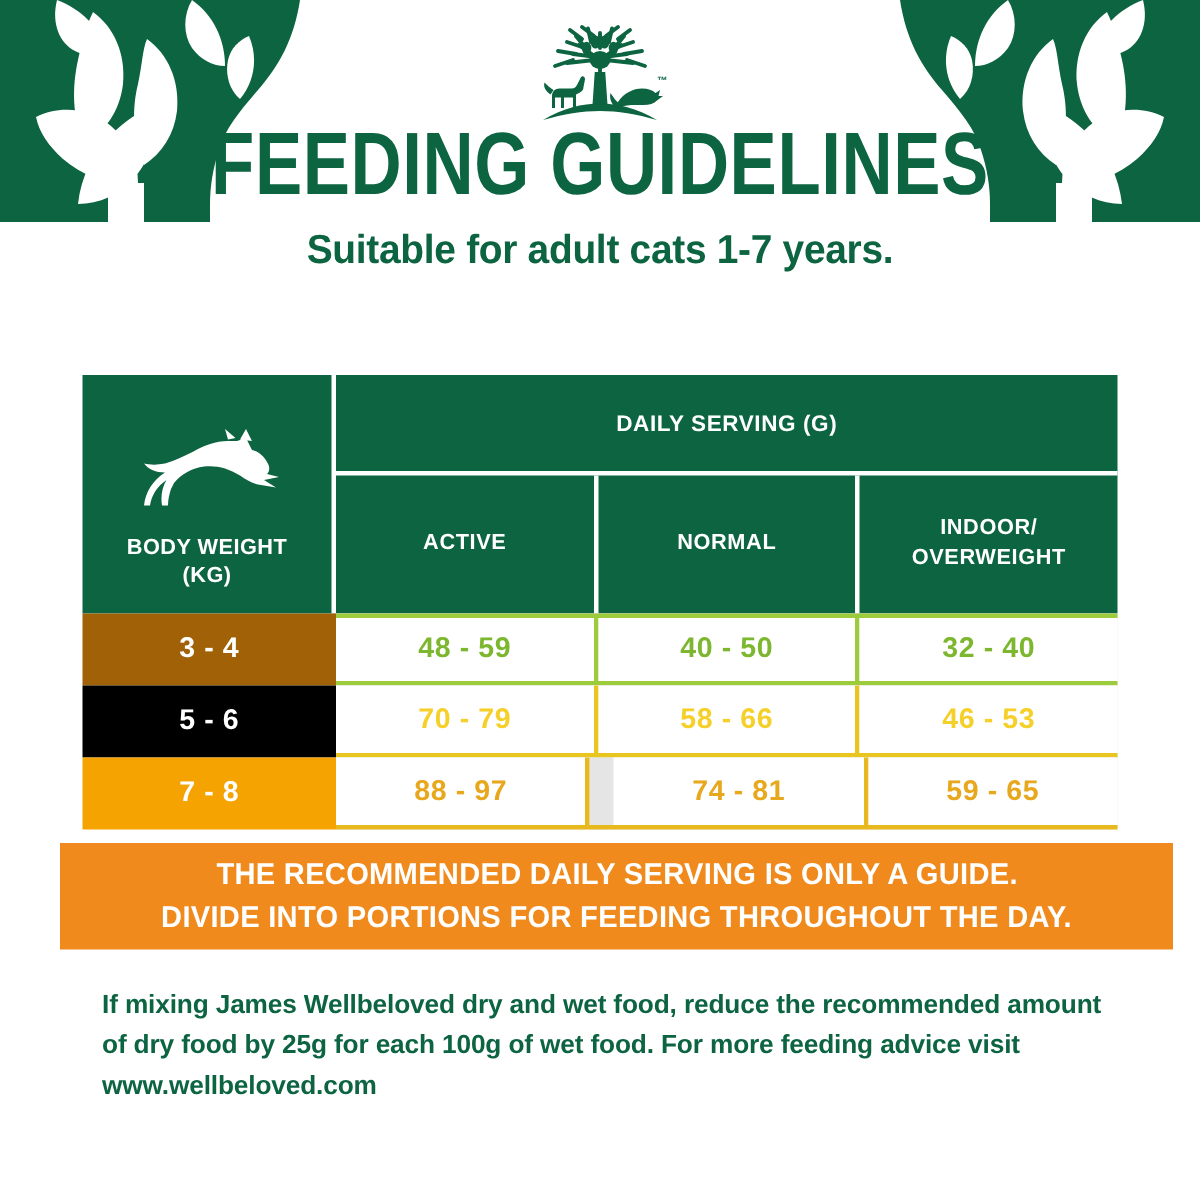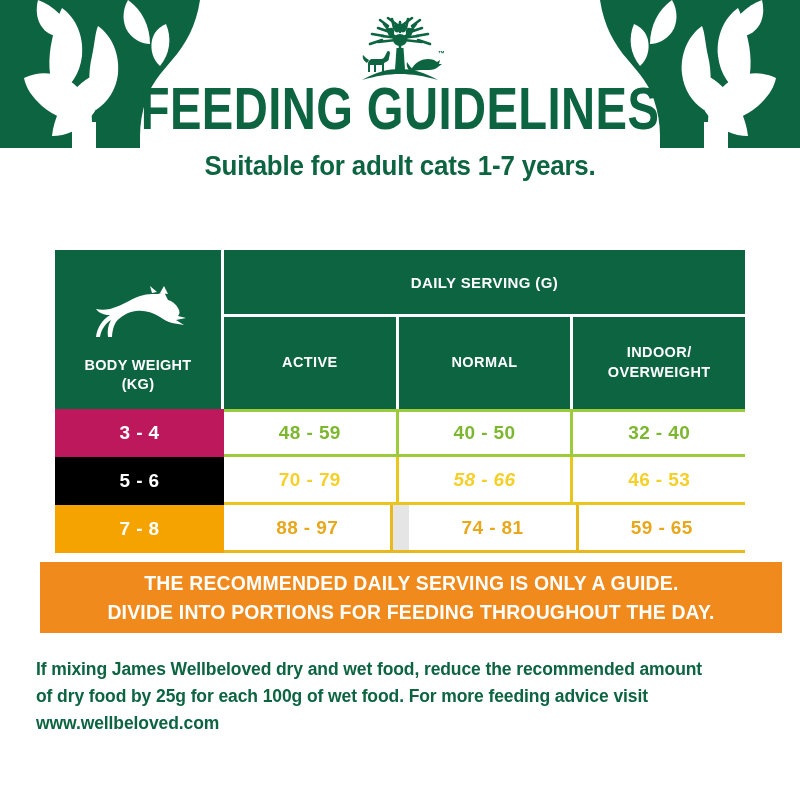--- a/index.html
+++ b/index.html
@@ -175,21 +175,21 @@
     font-weight: 700;
     line-height: 1.42;
     letter-spacing: 0.2px;
     transform: scaleX(0.97);
     white-space: nowrap;
   }
 
   
   .footer {
     position: absolute;
-    left: 36px;
+    left: 68px;
     top: 656px;
     width: 700px;
     color: #0c6441;
     font-size: 17.5px;
     font-weight: 700;
     line-height: 1.55;
     text-align: justify;
     letter-spacing: -0.1px;
   }
   .footer .last { text-align: left; }
@@ -301,33 +301,33 @@
           <span>
             <span>INDOOR/</span><br>
             <span>OVERWEIGHT</span>
           </span>
         </div>
       </div>
     </div>
   </div>
 
   <div class="trow">
-    <div class="td-weight" style="background: #be185d; text-align: right;">3 - 4</div>
+    <div class="td-weight" style="background: #a16207; text-align: right;">3 - 4</div>
     <div class="td-cells" style="border-bottom: 3px solid rgb(156, 203, 59); border-top: 3px solid rgb(156, 203, 59);">
       <div class="td" style="color: rgb(125, 183, 47); border-right: 3px solid rgb(156, 203, 59);">48 - 59</div>
       <div class="td" style="color: rgb(125, 183, 47); border-right: 3px solid rgb(156, 203, 59);">40 - 50</div>
       <div class="td" style="color: rgb(125, 183, 47); border-right: none;">32 - 40</div>
     </div>
   </div>
 
   <div class="trow">
     <div class="td-weight" style="background: #000000;">5 - 6</div>
     <div class="td-cells" style="border-bottom: 3px solid rgb(232, 197, 31);">
       <div class="td" style="color: rgb(245, 208, 42); border-right: 3px solid rgb(232, 197, 31);">70 - 79</div>
-      <div class="td" style="color: rgb(245, 208, 42); border-right: 3px solid rgb(232, 197, 31); font-style: italic;">58 - 66</div>
+      <div class="td" style="color: rgb(245, 208, 42); border-right: 3px solid rgb(232, 197, 31);">58 - 66</div>
       <div class="td" style="color: rgb(245, 208, 42); border-right: none;">46 - 53</div>
     </div>
   </div>
 
   <div class="trow">
     <div class="td-weight" style="background: rgb(245, 163, 0);">7 - 8</div>
     <div class="td-cells" style="border-bottom: 3px solid rgb(232, 184, 31);">
       <div class="td" style="color: rgb(232, 168, 30); border-right: 3px solid rgb(232, 184, 31);">88 - 97</div>
       <div class="td" style="color: rgb(232, 168, 30); border-right: 3px solid rgb(232, 184, 31); margin-left: 16px;">74 - 81</div>
       <div class="td" style="color: rgb(232, 168, 30); border-right: none;">59 - 65</div>

